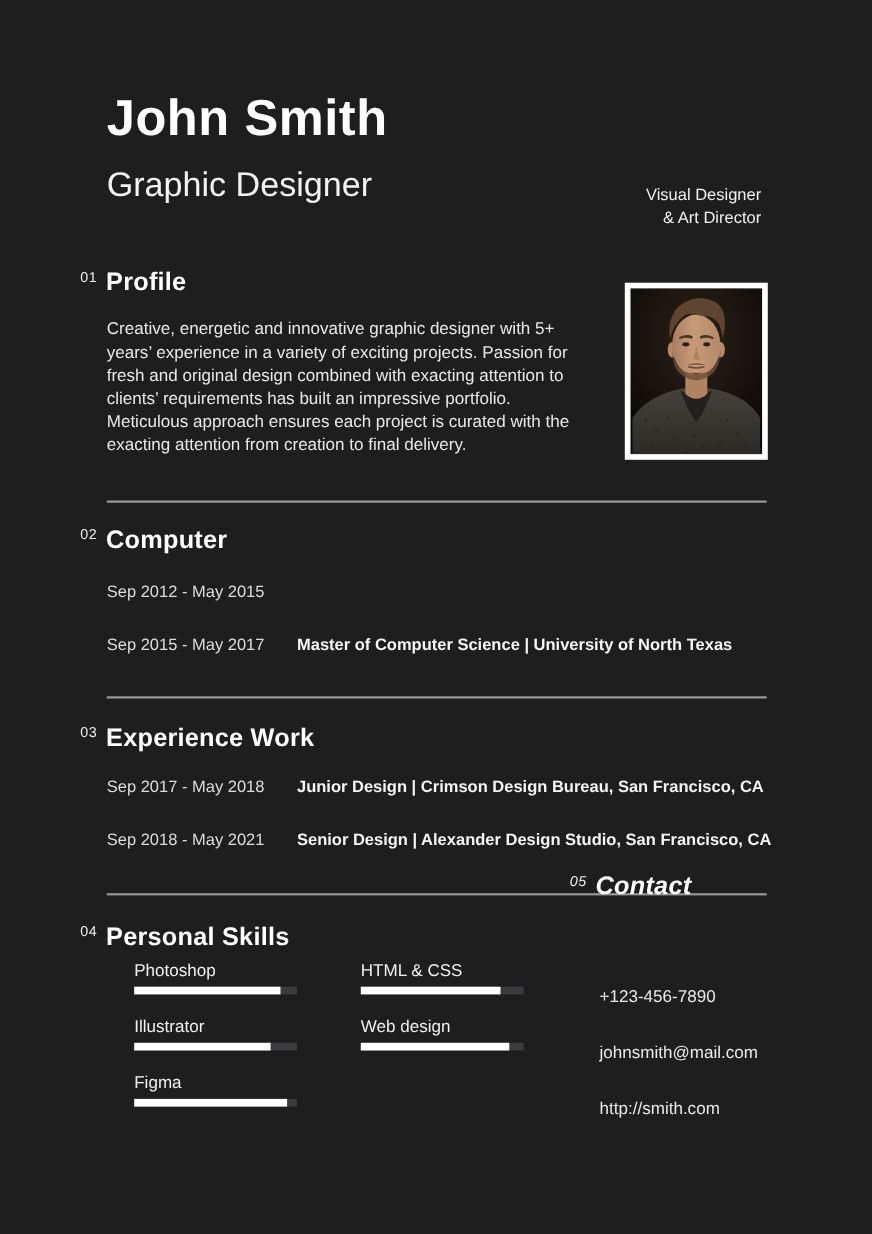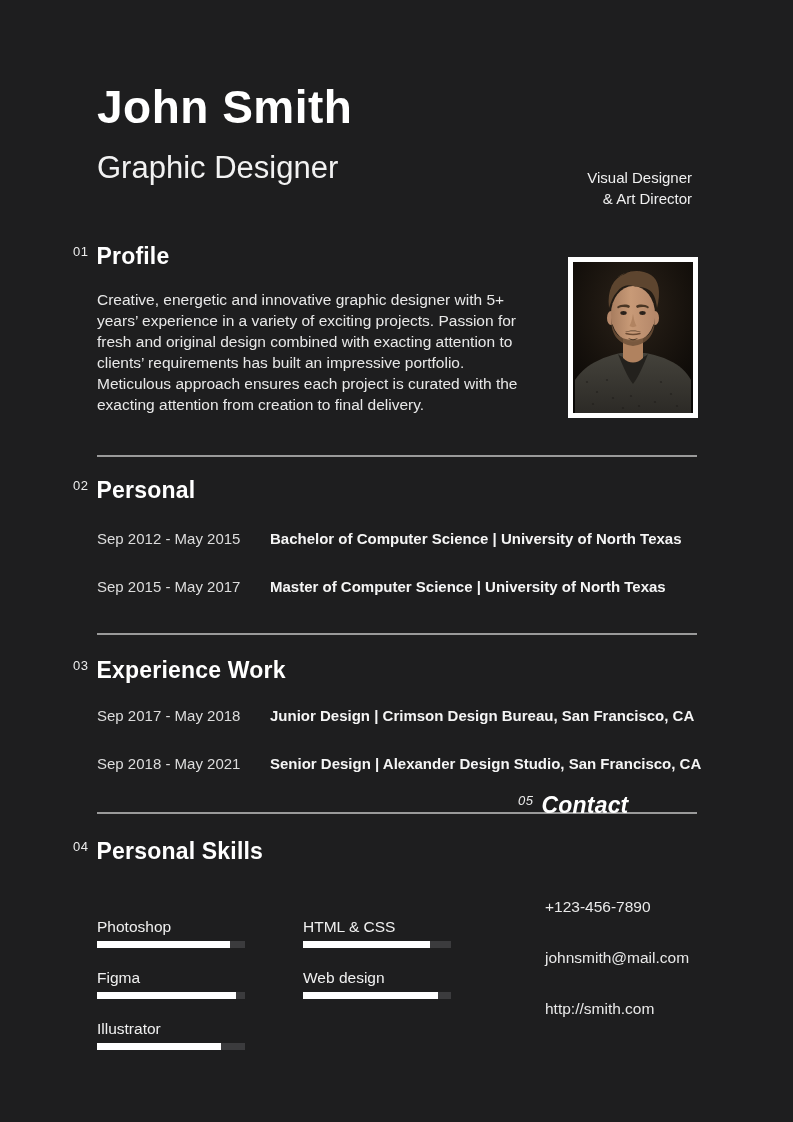--- a/index.html
+++ b/index.html
@@ -32,21 +32,21 @@
     background:#ffffff; padding:5px;
   }
   .photo-frame svg { display:block; width:120px; height:151px; }
   .divider {
     position:absolute; left:97px; width:600px; height:2px; background:#9a9a9a;
   }
   .rows { position:absolute; left:97px; }
   .row { display:flex; align-items:baseline; margin-bottom:30px; height:18px; }
   .row-dates { width:153px; flex:0 0 153px; font-size:15px; color:#dddddd; }
   .row-detail{ margin-left:20px; font-size:15px; font-weight:700; color:#f5f5f5; white-space:nowrap; }
-  .skill-col { position:absolute; top:918px; width:148px; }
+  .skill-col { position:absolute; top:874px; width:148px;margin-left:25px; }
   .skill { margin-bottom:21px; }
   .skill-label { font-size:15.5px; font-weight:500; color:#f0f0f0; height:18px; }
   .skill-bar { margin-top:5px; width:148px; height:7px; background:#3b3b3d; }
   .skill-fill { height:7px; background:#ffffff; }
   .contact-list { position:absolute; left:545px; top:898px; }
   .contact-item { font-size:15.5px; color:#e9e9e9; height:18px; margin-bottom:33px; }
 </style>
 </head>
 <body>
 
@@ -123,26 +123,25 @@
     <path d="M52,70 C56,68 64,68 68,70 C64,69 56,69 52,70 Z" fill="#4a3624"></path>
     <path d="M53,71.5 C58,73 62,73 67,71.5" stroke="#6b4a33" stroke-width="1.4" fill="none" stroke-linecap="round"></path>
     <path d="M55,76 C58,77.5 62,77.5 65,76 C62,79 58,79 55,76 Z" fill="#4a3624"></path>
   </svg>
 </div>
 
 <div class="divider" style="top:455px;"></div>
 
 <div class="sec-head" style="left:73px; top:477px;">
   <span class="sec-num">02</span>
-  <span class="sec-title">Personal</span>
+  <span class="sec-title">Computer</span>
 </div>
 <div class="rows" style="top:530px;">
   <div class="row">
     <span class="row-dates">Sep 2012 - May 2015</span>
-    <span class="row-detail">Bachelor of Computer Science | University of North Texas</span>
   </div>
   <div class="row">
     <span class="row-dates">Sep 2015 - May 2017</span>
     <span class="row-detail">Master of Computer Science | University of North Texas</span>
   </div>
 </div>
 
 <div class="divider" style="top:633px;"></div>
 
 <div class="sec-head" style="left:73px; top:657px;">
@@ -168,29 +167,29 @@
 </div>
 
 <div class="skill-col" style="left:97px;">
   <div class="skill">
     <div class="skill-label">Photoshop</div>
     <div class="skill-bar">
       <div class="skill-fill" style="width: 90%;"></div>
     </div>
   </div>
   <div class="skill">
+    <div class="skill-label">Illustrator</div>
+    <div class="skill-bar">
+      <div class="skill-fill" style="width: 84%;"></div>
+    </div>
+  </div>
+  <div class="skill">
     <div class="skill-label">Figma</div>
     <div class="skill-bar">
       <div class="skill-fill" style="width: 94%;"></div>
-    </div>
-  </div>
-  <div class="skill">
-    <div class="skill-label">Illustrator</div>
-    <div class="skill-bar">
-      <div class="skill-fill" style="width: 84%;"></div>
     </div>
   </div>
 </div>
 
 <div class="skill-col" style="left:303px;">
   <div class="skill">
     <div class="skill-label">HTML &amp; CSS</div>
     <div class="skill-bar">
       <div class="skill-fill" style="width: 86%;"></div>
     </div>

